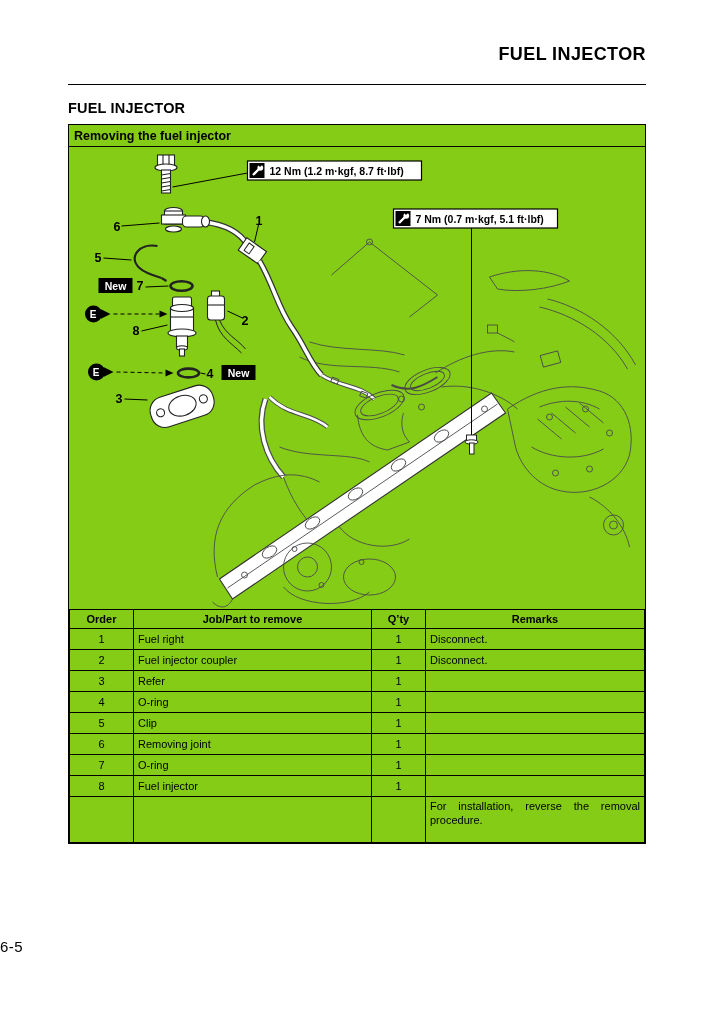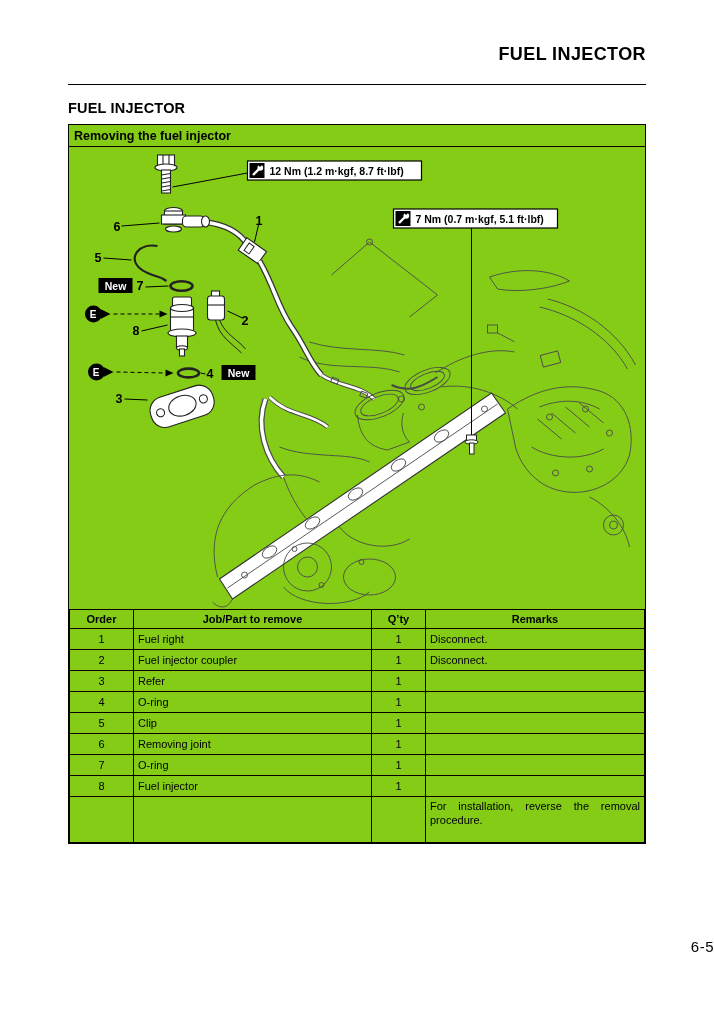--- a/index.html
+++ b/index.html
@@ -42,21 +42,21 @@
   td.c-order, td.c-qty { text-align:center; }
   td.c-job { padding-left:8px; }
   td.c-remarks { padding-left:6px; padding-right:6px; }
   tr.std { height:21px; }
   tr.row-multi td { vertical-align:top; padding-top:3px; padding-bottom:3px; }
   tr.row-last td { vertical-align:top; padding-top:3px; padding-bottom:14px; height:34px; }
   .pre { white-space:pre-line; line-height:1.25; }
   .justify { text-align:justify; line-height:1.25; }
   .page-number {
     position:absolute; top:938px; left:0; width:714px;
-    text-align:right; font-size:15px; letter-spacing:.5px;
+    text-align:left; font-size:15px; letter-spacing:.5px;
   }
 </style>
 </head>
 <body>
 
 <div class="header-title">FUEL INJECTOR</div>
 <div class="header-rule"></div>
 
 <div class="section-title">FUEL INJECTOR</div>
 

